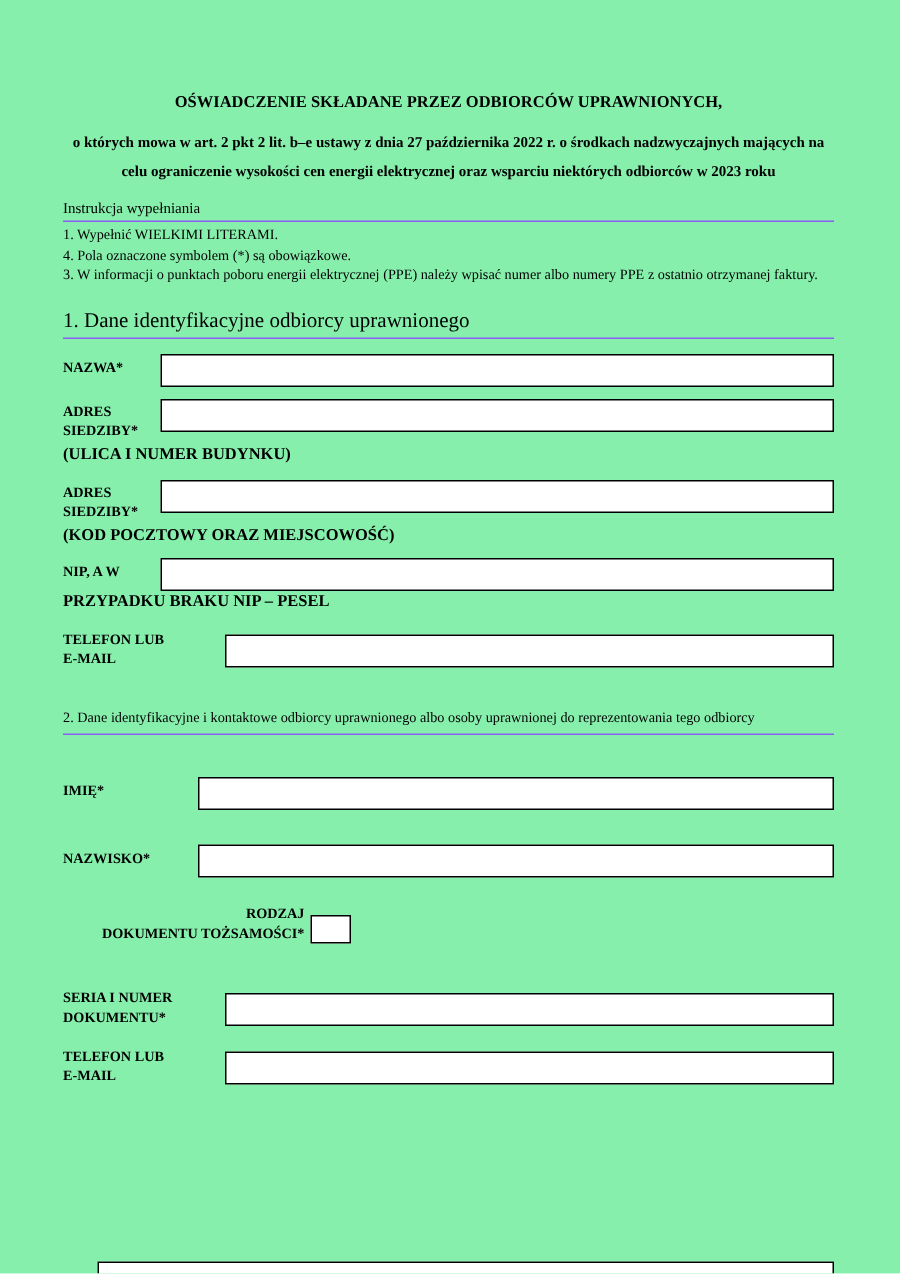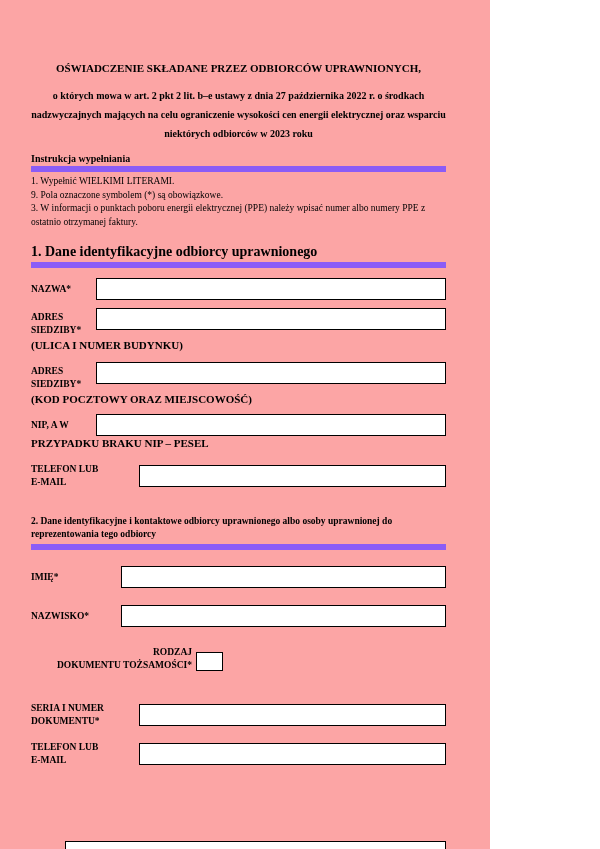--- a/index.html
+++ b/index.html
@@ -1,27 +1,27 @@
 <!DOCTYPE html>
 <html lang="pl"><head>
 <meta charset="utf-8">
 <style>
   * { margin:0; padding:0; box-sizing:border-box; }
   html,body { background:#ffffff; }
   .page {
-    width:490px; height:849px; position:relative; overflow:hidden;
-    background:#fca5a5; color:#000000;
+    width:600px; height:849px; position:relative; overflow:hidden;
+    background:#86efac; color:#000000;
     font-family:"Liberation Serif", serif;
-    padding:62px 44px 0 31px;
+    padding:62px 44px 0 42px;
   }
   .title { font-size:11px; font-weight:bold; text-align:center; }
   .subtitle { font-size:10px; font-weight:bold; text-align:center; line-height:19px; margin-top:12px; }
   .rule-heading {
-    font-size:10px; font-weight:bold;
-    border-bottom:6px solid #8b5cf6; padding-bottom:2px;
+    font-size:10px; font-weight:normal;
+    border-bottom:1px solid #8b5cf6; padding-bottom:2px;
   }
   [data-name="instructions-heading"] { margin-top:10px; }
   .instr { font-size:9.5px; line-height:13.5px; margin-top:3px; }
   .instr p { margin:0; }
   [data-name="section1-heading"] { margin-top:15px; font-size:14px; }
   [data-name="section2-heading"] { margin-top:26px; font-size:9.5px; line-height:13px; padding-bottom:3px; }
 
   .group { }
   .frow { display:flex; align-items:center; }
   .frow.top { align-items:flex-start; }
@@ -39,22 +39,22 @@
     border-radius:0; outline:none; min-width:0;
   }
   .fsub { font-size:11px; font-weight:bold; margin-top:2px; }
   .fsub.big { font-size:11px; margin-top:1px; }
 
   [data-name="field-nazwa"]    { margin-top:10px; }
   [data-name="field-adres1"]   { margin-top:8px; }
   [data-name="field-adres2"]   { margin-top:11px; }
   [data-name="field-nip"]      { margin-top:9px; }
   [data-name="field-telefon1"] { margin-top:14px; }
-  [data-name="field-imie"]     { margin-top:16px; }
-  [data-name="field-nazwisko"] { margin-top:17px; }
+  [data-name="field-imie"]     { margin-top:28px; }
+  [data-name="field-nazwisko"] { margin-top:23px; }
   [data-name="field-rodzaj"]   { margin-top:16px; }
   [data-name="field-seria"]    { margin-top:30px; }
   [data-name="field-telefon2"] { margin-top:13px; }
 
   .small-box {
     width:27px; height:19px; border:1.5px solid #000; background:#fff;
     font-family:"Liberation Serif", serif; font-size:11px; text-align:center;
     flex-shrink:0; align-self:flex-end; margin-bottom:1px; outline:none;
   }
   .hint { font-size:9.5px; margin-left:13px; align-self:flex-end; margin-bottom:3px; }
@@ -68,21 +68,21 @@
 <body>
 
 <div class="page" data-name="form-page">
 
   <div class="title" data-name="form-title">OŚWIADCZENIE SKŁADANE PRZEZ ODBIORCÓW UPRAWNIONYCH,</div>
   <div class="subtitle" data-name="form-subtitle">o których mowa w art. 2 pkt 2 lit. b–e ustawy z dnia 27 października 2022 r. o środkach nadzwyczajnych mających na celu ograniczenie wysokości cen energii elektrycznej oraz wsparciu niektórych odbiorców w 2023 roku</div>
 
   <div class="rule-heading" data-name="instructions-heading">Instrukcja wypełniania</div>
   <div class="instr" data-name="instructions-list">
     <p data-name="instruction-item-1">1. Wypełnić WIELKIMI LITERAMI.</p>
-    <p data-name="instruction-item-2">9. Pola oznaczone symbolem (*) są obowiązkowe.</p>
+    <p data-name="instruction-item-2">4. Pola oznaczone symbolem (*) są obowiązkowe.</p>
     <p data-name="instruction-item-3">3. W informacji o punktach poboru energii elektrycznej (PPE) należy wpisać numer albo numery PPE z ostatnio otrzymanej faktury.</p>
   </div>
 
   <div class="rule-heading" data-name="section1-heading">1. Dane identyfikacyjne odbiorcy uprawnionego</div>
 
   <div class="group" data-name="field-nazwa">
     <div class="frow">
       <div class="flabel" data-name="nazwa-label">NAZWA*</div>
       <input type="text" class="fbox" data-name="nazwa-input" style="">
     </div>

